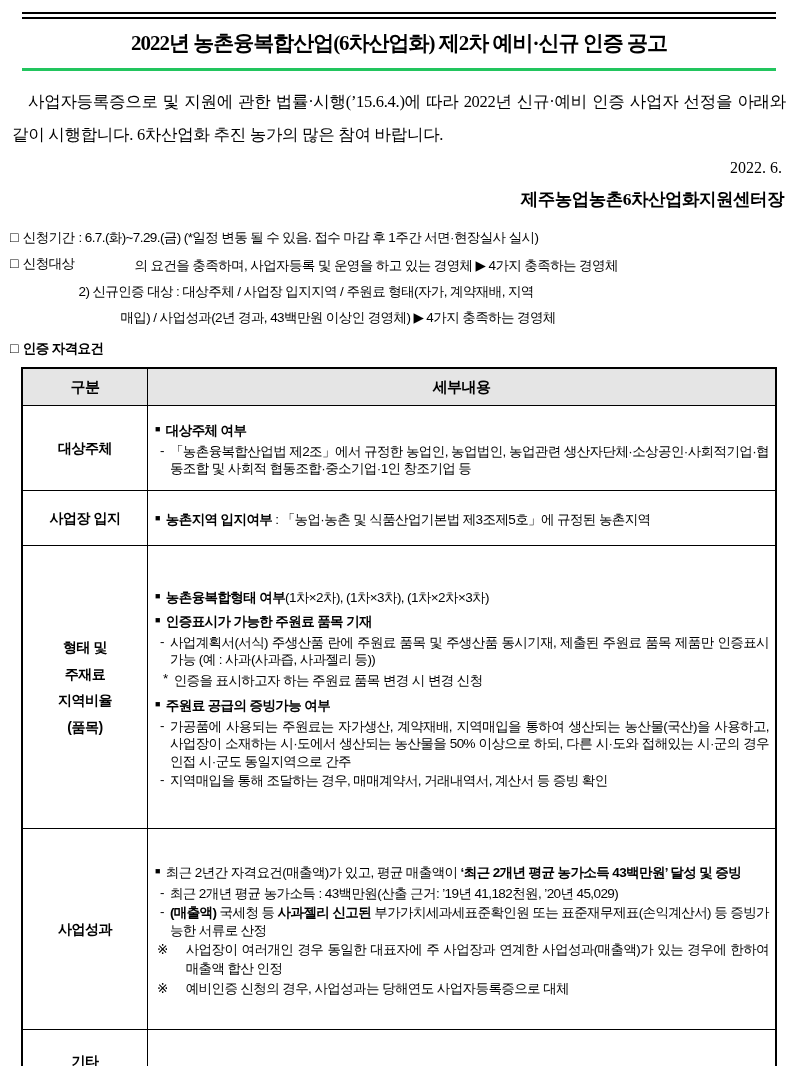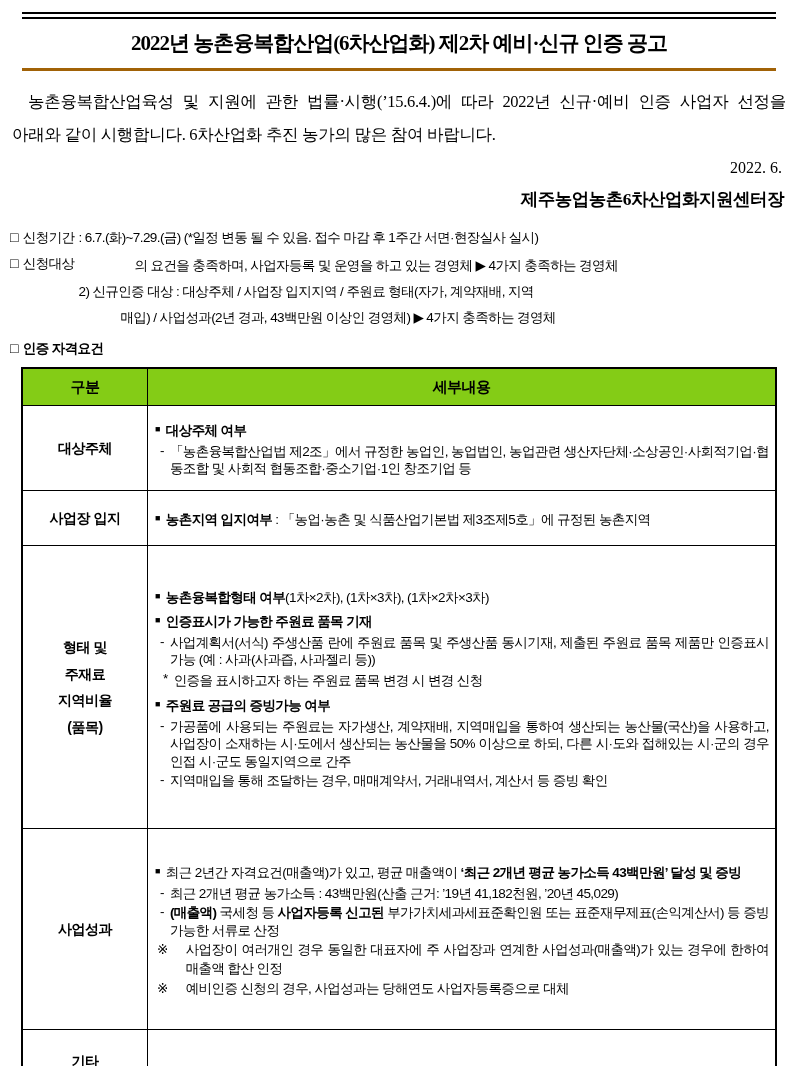--- a/index.html
+++ b/index.html
@@ -1,20 +1,20 @@
 <!DOCTYPE html>
 <html lang="ko"><head>
 <meta charset="utf-8">
 <style>
   html,body{margin:0;padding:0;background:#fff;color:#000;}
   body{width:798px;height:1066px;overflow:hidden;font-family:"Liberation Serif","DejaVu Serif",serif;}
   .page{padding:10px 10px 0 10px;}
 
   
-  .title-box{margin:2px 12px 0 12px;border-top:7px double #000;border-bottom:3px solid #a16207;
+  .title-box{margin:2px 12px 0 12px;border-top:7px double #000;border-bottom:3px solid #22c55e;
              padding:10px 0 11px 0;text-align:center;}
   .title-box h1{margin:0;font-size:21px;font-weight:bold;letter-spacing:-1px;}
 
   
   .intro{margin:14px 2px 0 2px;font-size:16.5px;line-height:2.0;text-align:justify;
          text-indent:16px;letter-spacing:-0.3px;word-break:keep-all;}
   .date-line{margin:8px 6px 0 0;text-align:right;font-size:16px;}
   .issuer-line{margin:10px 4px 0 0;text-align:right;font-size:17.5px;font-weight:bold;letter-spacing:-0.5px;}
 
   
@@ -28,21 +28,21 @@
   .tline.i1{padding-left:56px;}
   .tline.i2{padding-left:42px;}
   .section-head{margin-top:6px;font-weight:bold;}
 
   
   table{width:756px;margin:8px 0 0 11px;border-collapse:collapse;
         border-top:2px solid #000;border-bottom:4px solid #000;
         font-family:"Liberation Sans","DejaVu Sans",sans-serif;font-size:13.5px;letter-spacing:-0.6px;}
   th,td{border:1px solid #000;}
   table{border-left:2px solid #000;border-right:2px solid #000;}
-  thead th{background:#84cc16;height:34px;font-size:15px;font-weight:bold;text-align:center;}
+  thead th{background:#e5e5e5;height:34px;font-size:15px;font-weight:bold;text-align:center;}
   tbody th{width:104px;font-size:14px;font-weight:bold;text-align:center;vertical-align:middle;
            white-space:pre-line;line-height:1.9;letter-spacing:-0.5px;padding:10px;}
   td.content{padding:7px 6px 7px 7px;vertical-align:middle;}
   tbody tr:nth-child(1) td{height:70px;}
   tbody tr:nth-child(2) td{height:40px;}
   tbody tr:nth-child(3) td{height:268px;}
   tbody tr:nth-child(4) td{height:186px;}
   tbody tr:nth-child(5) td{height:48px;}
 
   .line{display:flex;align-items:flex-start;margin:2px 0;}
@@ -61,21 +61,21 @@
 </style>
 </head>
 <body>
 
 <div class="page">
 
   <div class="title-box">
     <h1>2022년 농촌융복합산업(6차산업화) 제2차 예비·신규 인증 공고</h1>
   </div>
 
-  <p class="intro">농촌융복합산업육성 및 지원에 관한 법률·시행(’15.6.4.)에 따라 2022년 신규·예비 인증 사업자 선정을 아래와 같이 시행합니다. 6차산업화 추진 농가의 많은 참여 바랍니다.</p>
+  <p class="intro">사업자등록증으로 및 지원에 관한 법률·시행(’15.6.4.)에 따라 2022년 신규·예비 인증 사업자 선정을 아래와 같이 시행합니다. 6차산업화 추진 농가의 많은 참여 바랍니다.</p>
 
   <p class="date-line">2022. 6.</p>
   <p class="issuer-line">제주농업농촌6차산업화지원센터장</p>
 
   <div class="notices sans">
 
     <div class="notice-row">
       <span class="mk-box">□</span>
       <span class="nlabel">신청기간</span>
       <span class="nvalue">: 6.7.(화)~7.29.(금) (*일정 변동 될 수 있음. 접수 마감 후 1주간 서면·현장실사 실시)</span>
@@ -168,21 +168,21 @@
               <div class="line bullet">
                 <span class="mk">■</span>
                 <span class="txt"><span>최근 2년간 자격요건(매출액)가 있고, 평균 매출액이 </span><b>‘최근 2개년 평균 농가소득 43백만원’ 달성 및 증빙</b></span>
               </div>
               <div class="line dash">
                 <span class="mk">-</span>
                 <span class="txt"><span>최근 2개년 평균 농가소득 : 43백만원(산출 근거: ’19년 41,182천원, ’20년 45,029)</span></span>
               </div>
               <div class="line dash">
                 <span class="mk">-</span>
-                <span class="txt"><b>(매출액)</b><span> 국세청 등 </span><b>사업자등록 신고된</b><span> 부가가치세과세표준확인원 또는 표준재무제표(손익계산서) 등 증빙가능한 서류로 산정</span></span>
+                <span class="txt"><b>(매출액)</b><span> 국세청 등 </span><b>사과젤리 신고된</b><span> 부가가치세과세표준확인원 또는 표준재무제표(손익계산서) 등 증빙가능한 서류로 산정</span></span>
               </div>
               <div class="line note">
                 <span class="mk">※</span>
                 <span class="txt"><span>사업장이 여러개인 경우 동일한 대표자에 주 사업장과 연계한 사업성과(매출액)가 있는 경우에 한하여 매출액 합산 인정</span></span>
               </div>
               <div class="line note">
                 <span class="mk">※</span>
                 <span class="txt"><span>예비인증 신청의 경우, 사업성과는 당해연도 사업자등록증으로 대체</span></span>
               </div>
             </td>

